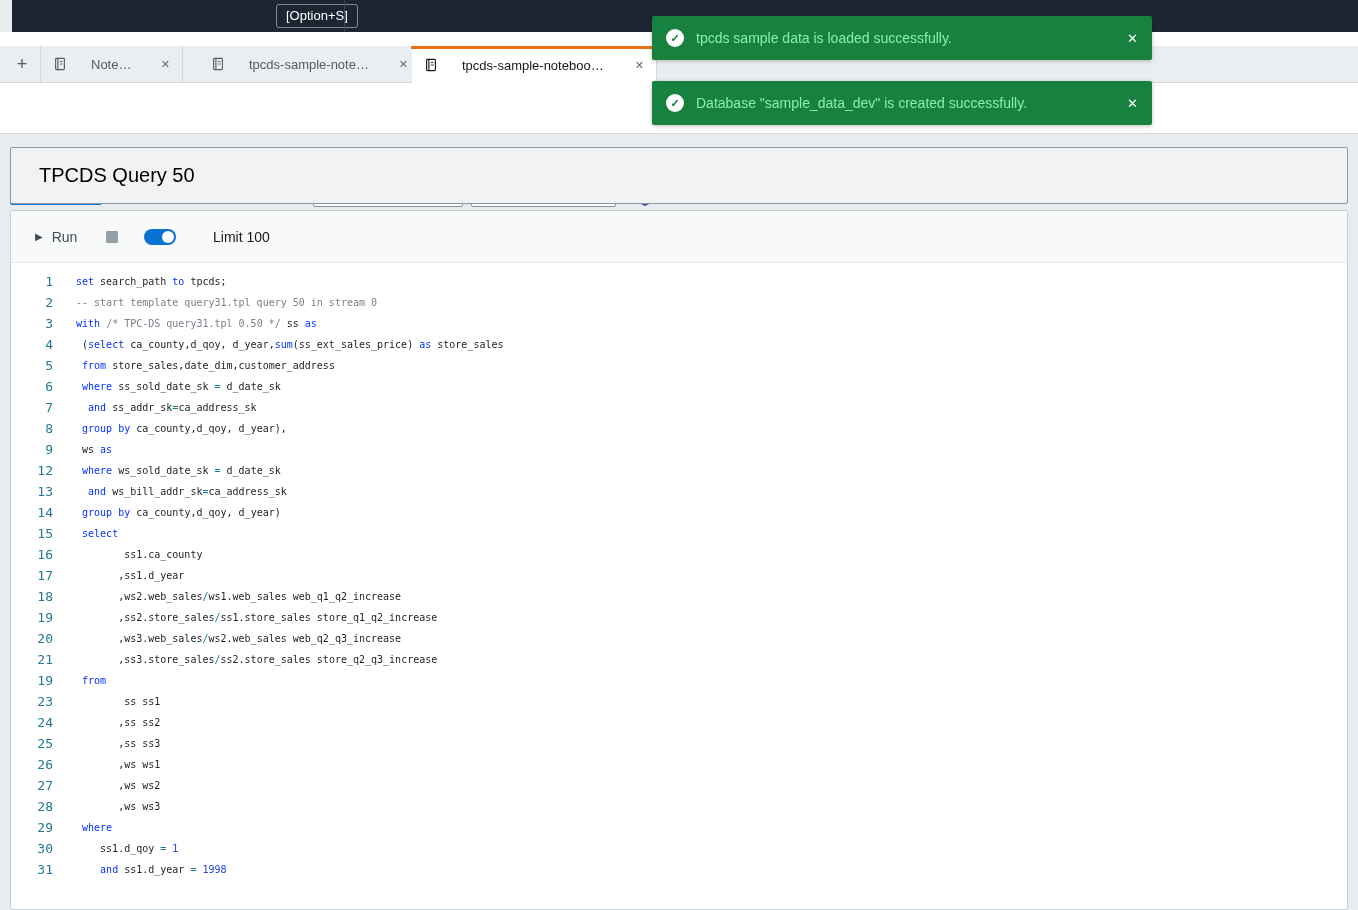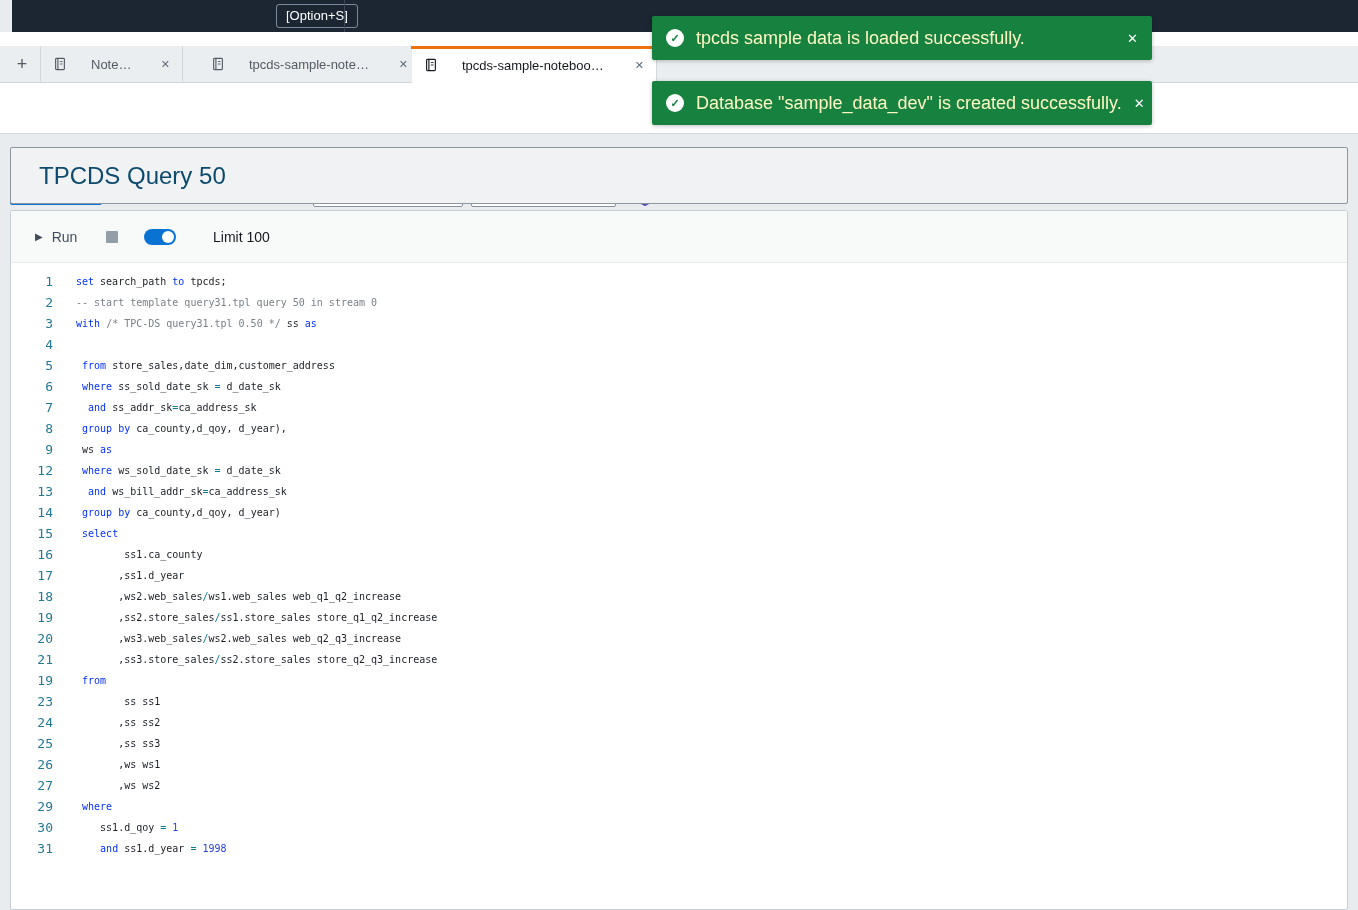--- a/index.html
+++ b/index.html
@@ -95,21 +95,21 @@
   }
   .select-box .caret { position: absolute; right: 9px; top: 50%; transform: translateY(-50%); font-size: 8px; color: #414d5c; }
 
   .hex-icon { position: absolute; left: 630px; top: 93px; }
 
   
   .md-cell {
     position: absolute; left: 10px; top: 147px; width: 1338px; height: 57px;
     background: #f1f2f3; border: 1px solid #8c97a1; border-radius: 2px; cursor: pointer;
   }
-  .md-title { padding-left: 28px; line-height: 55px; font-size: 24px; font-weight: 500; color: #0c4a6e; }
+  .md-title { padding-left: 28px; line-height: 55px; font-size: 20px; font-weight: 500; color: #000000; }
 
   .sql-cell {
     position: absolute; left: 10px; top: 210px; width: 1338px; height: 700px;
     background: #ffffff; border: 1px solid #c8cfd4; border-radius: 2px; overflow: hidden;
   }
   .cell-toolbar {
     position: relative; height: 52px; background: #f8f9f9; border-bottom: 1px solid #e8ebed;
   }
   .cell-run-btn {
     position: absolute; left: 24px; top: 14px; height: 24px;
@@ -142,21 +142,21 @@
     background: #178140; border-radius: 2px; box-shadow: 0 1px 4px rgba(0,0,0,.25);
     display: flex; align-items: center; padding: 0 14px;
   }
   .toast.t1 { top: 16px; }
   .toast.t2 { top: 81px; }
   .check-circle {
     width: 18px; height: 18px; border-radius: 50%; background: #ffffff; flex: 0 0 18px;
     display: flex; align-items: center; justify-content: center;
   }
   .check-circle .check { color: #178140; font-size: 11px; font-weight: 700; line-height: 1; }
-  .toast-msg { margin-left: 12px; color: #fef9c3; font-size: 18px; flex: 1; white-space: nowrap; }
+  .toast-msg { margin-left: 12px; color: #86efac; font-size: 14px; flex: 1; white-space: nowrap; }
   .toast-close { color: #ffffff; font-size: 13px; cursor: pointer; margin-left: 12px; }
 </style>
 </head>
 <body>
 
 <div class="topbar">
   <div class="shortcut-hint">[Option+S]</div>
   <div class="topbar-divider"></div>
 </div>
 
@@ -255,20 +255,21 @@
       <div class="code-line">
         <span class="gutter">2</span>
         <span class="code"><span class="cmt">-- start template query31.tpl query 50 in stream 0</span></span>
       </div>
       <div class="code-line">
         <span class="gutter">3</span>
         <span class="code"><span class="kw">with</span> <span class="cmt">/* TPC-DS query31.tpl 0.50 */</span> ss <span class="kw">as</span></span>
       </div>
       <div class="code-line">
         <span class="gutter">4</span>
+        <span class="code"> (<span class="kw">select</span> ca_county,d_qoy, d_year,<span class="kw">sum</span>(ss_ext_sales_price) <span class="kw">as</span> store_sales</span>
       </div>
       <div class="code-line">
         <span class="gutter">5</span>
         <span class="code"> <span class="kw">from</span> store_sales,date_dim,customer_address</span>
       </div>
       <div class="code-line">
         <span class="gutter">6</span>
         <span class="code"> <span class="kw">where</span> ss_sold_date_sk <span class="op">=</span> d_date_sk</span>
       </div>
       <div class="code-line">
@@ -339,20 +340,24 @@
         <span class="gutter">25</span>
         <span class="code">       ,ss ss3</span>
       </div>
       <div class="code-line">
         <span class="gutter">26</span>
         <span class="code">       ,ws ws1</span>
       </div>
       <div class="code-line">
         <span class="gutter">27</span>
         <span class="code">       ,ws ws2</span>
+      </div>
+      <div class="code-line">
+        <span class="gutter">28</span>
+        <span class="code">       ,ws ws3</span>
       </div>
       <div class="code-line">
         <span class="gutter">29</span>
         <span class="code"> <span class="kw">where</span></span>
       </div>
       <div class="code-line">
         <span class="gutter">30</span>
         <span class="code">    ss1.d_qoy <span class="op">=</span> <span class="num">1</span></span>
       </div>
       <div class="code-line">

